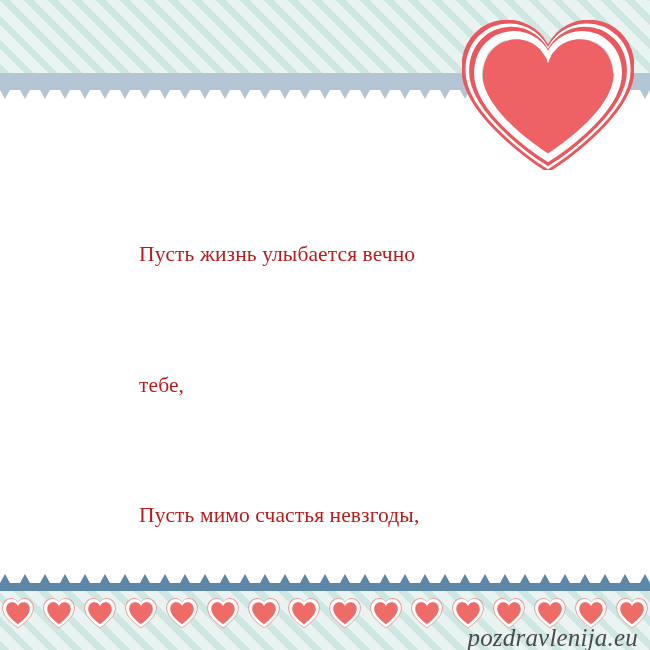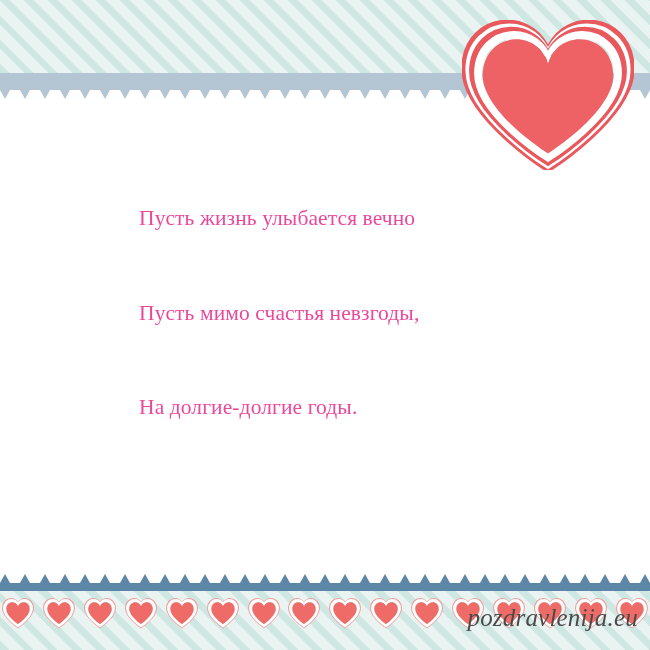--- a/index.html
+++ b/index.html
@@ -191,28 +191,29 @@
     width: 420px;
     color: #c0392b;
     font-family: "Liberation Serif", serif;
     font-size: 21.5px;
     line-height: 31.5px;
     letter-spacing: 0.1px;
     white-space: pre-wrap;
   }
   .msg-line {
     display: block;
-    color: #ec4899;
+    color: #b91c1c;
+    margin-top: 36px;
   }
 
   
   #watermark {
     position: absolute;
     right: 12px;
-    bottom: 20px;
+    bottom: 0;
     font-family: "Liberation Serif", serif;
     font-style: italic;
     font-size: 25px;
     color: #4a4a4a;
     letter-spacing: 0.2px;
     line-height: 1;
   }
 </style>
 </head>
 <body>
@@ -248,20 +249,21 @@
       <use href="#hshape" fill="#ee6265" transform="translate(86 78) scale(0.815) translate(-86 -78)"></use>
 
       <use href="#hshape" fill="none" stroke="#ffffff" stroke-width="1.8" stroke-dasharray="6 5" transform="translate(86 78) scale(0.905) translate(-86 -78)" opacity="0"></use>
       <use href="#hshape" fill="none" stroke="#e8585c" stroke-width="1.6" stroke-dasharray="6 5" transform="translate(86 78) scale(0.875) translate(-86 -78)" opacity="0"></use>
       <use href="#hshape" fill="none" stroke="#ffffff" stroke-width="2" stroke-dasharray="7 6" transform="translate(86 78) scale(0.843) translate(-86 -78)"></use>
     </svg>
   </div>
 
   <div id="message">
     <span class="msg-line">Пусть жизнь улыбается вечно</span>
+    <span class="msg-line">тебе,</span>
     <span class="msg-line">Пусть мимо счастья невзгоды,</span>
     <span class="msg-line">На долгие-долгие годы.</span>
   </div>
 
   <div id="bottom-zigzag"></div>
 
   <div id="bottom-stripes" class="stripes"></div>
 
   <div id="heart-row">
       <span class="mini-heart"><svg viewBox="0 0 100 92" width="36" height="32">

